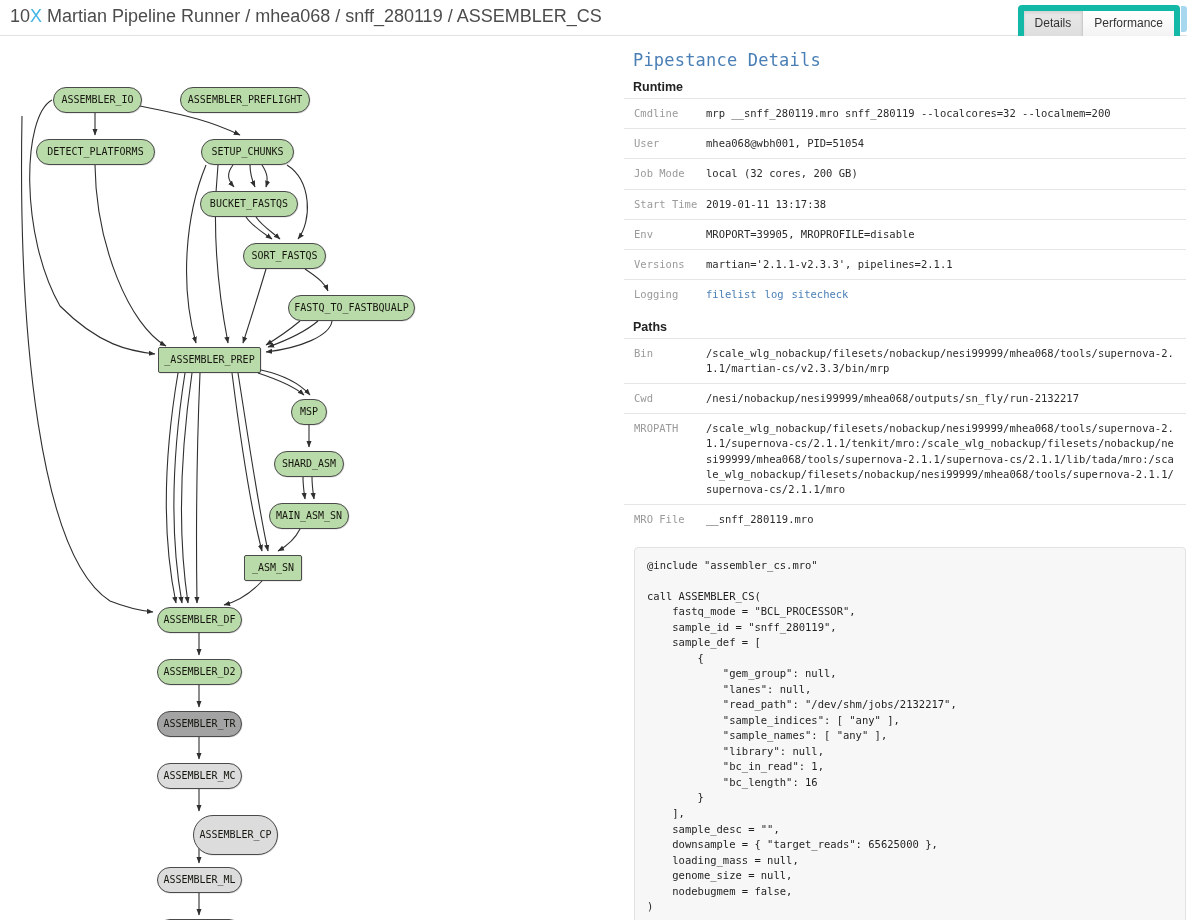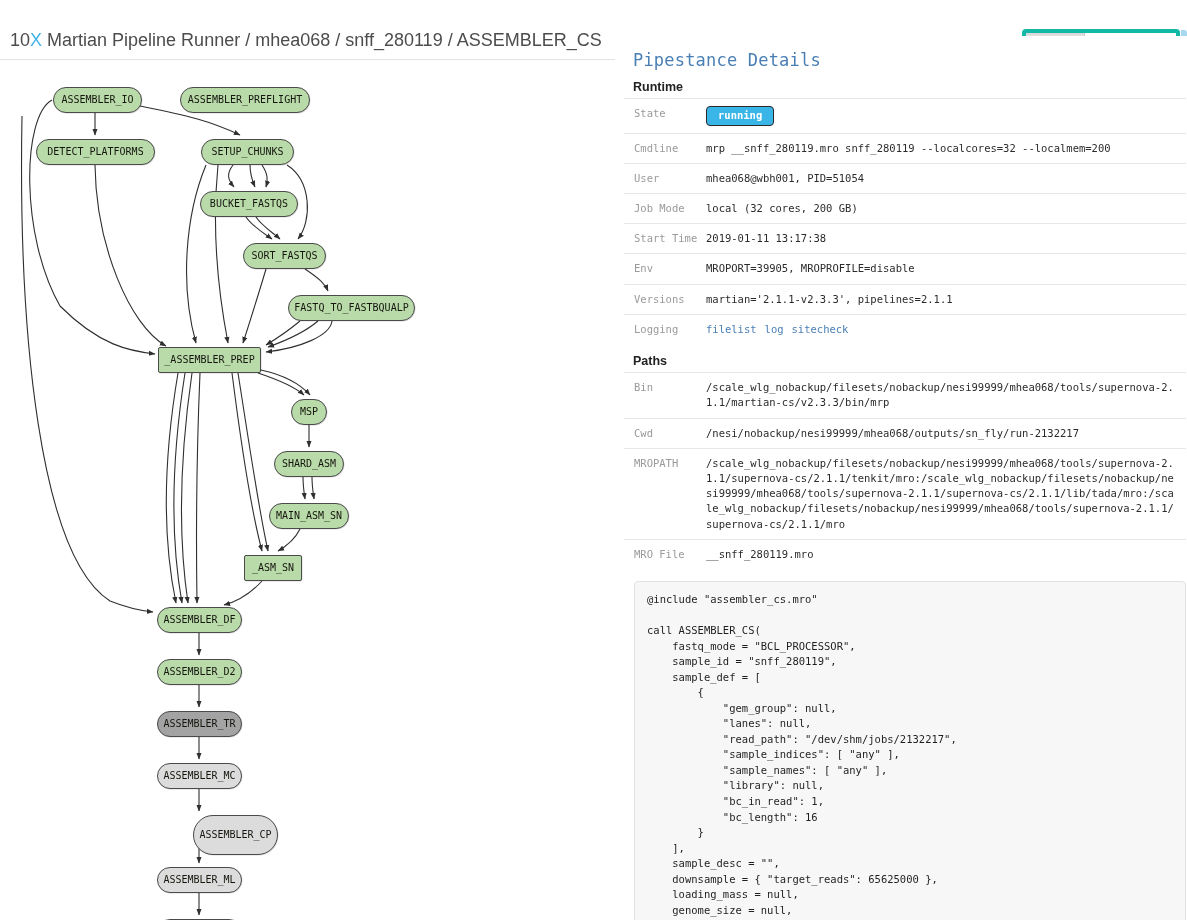--- a/index.html
+++ b/index.html
@@ -8,34 +8,33 @@
     width: 1187px; height: 920px;
     background: #ffffff;
     font-family: "Liberation Sans", sans-serif;
     overflow: hidden;
   }
   
   #topbar {
     position: absolute; left: 0; top: 0; width: 1187px; height: 36px;
     border-bottom: 1px solid #e2e2e2;
     background: #ffffff;
-    margin-top: 24px;
   }
   #brandline {
     position: absolute; left: 10px; top: 6px;
     font-size: 18px; color: #4c4c4c; font-weight: 400;
     white-space: nowrap;
   }
   #brandline .ten { color: #4c4c4c; }
   #brandline .x { color: #42b4e6; }
   .btngroup {
     position: absolute; right: 7px; top: 5px;
     display: flex; border-radius: 4px; overflow: hidden;
     box-shadow: 0 1px 1px rgba(0,0,0,.12);
-    border: 4px solid #14b8a6;
+    border: 6px solid #14b8a6;
     background: #fff;
   }
   .btngroup .btn {
     font-size: 12px; color: #333; padding: 5px 11px;
     background: linear-gradient(#ffffff,#f3f3f3);
     border: none; cursor: pointer;
     font-family: "Liberation Sans", sans-serif;
     line-height: 15px;
   }
   .btngroup .btn.active {
@@ -280,26 +279,20 @@
   <div class="nodebox pill gray" style="left:157px;top:883px;width:85px;height:26px;"></div>
 </div>
 
 <div id="detailpane">
   <div id="detail-inner">
     <h2 class="panel-title">Pipestance Details</h2>
 
     <h4 class="section">Runtime</h4>
     <table class="kv">
       <tbody>
-        <tr>
-          <td class="k">State</td>
-          <td class="v">
-            <span class="badge-running">running</span>
-          </td>
-        </tr>
         <tr>
           <td class="k">Cmdline</td>
           <td class="v">mrp __snff_280119.mro snff_280119 --localcores=32 --localmem=200</td>
         </tr>
         <tr>
           <td class="k">User</td>
           <td class="v">mhea068@wbh001, PID=51054</td>
         </tr>
         <tr>
           <td class="k">Job Mode</td>

